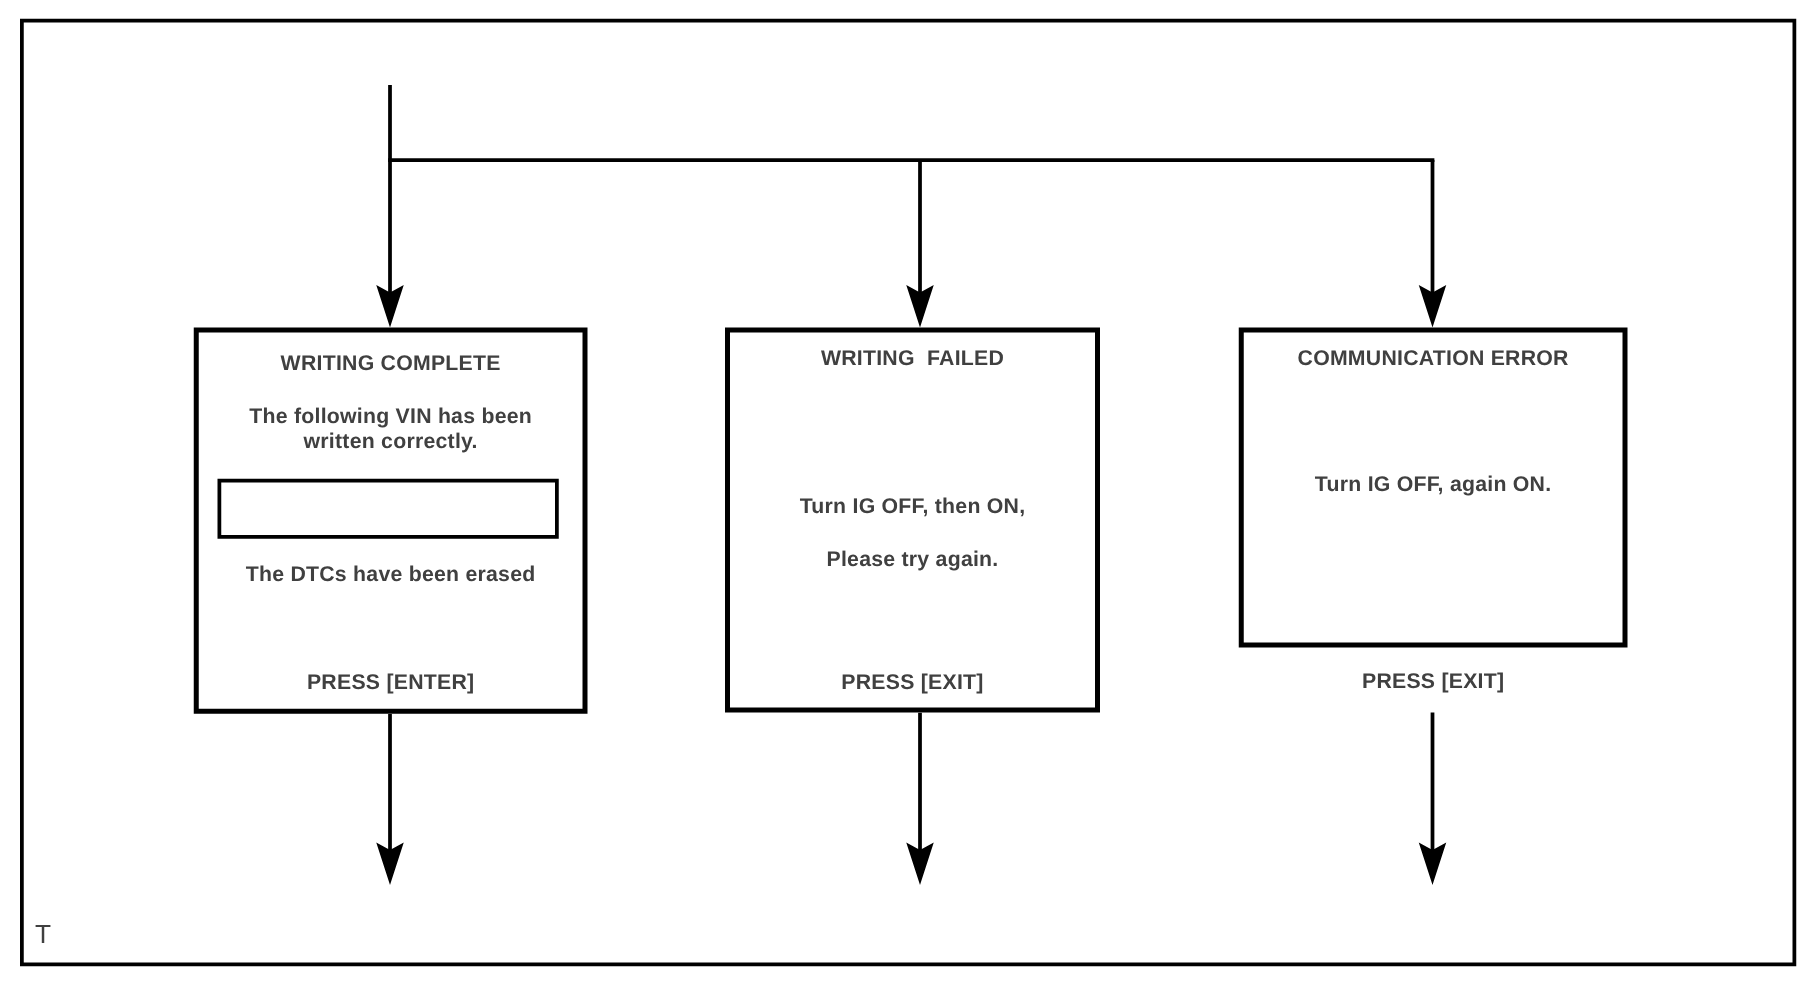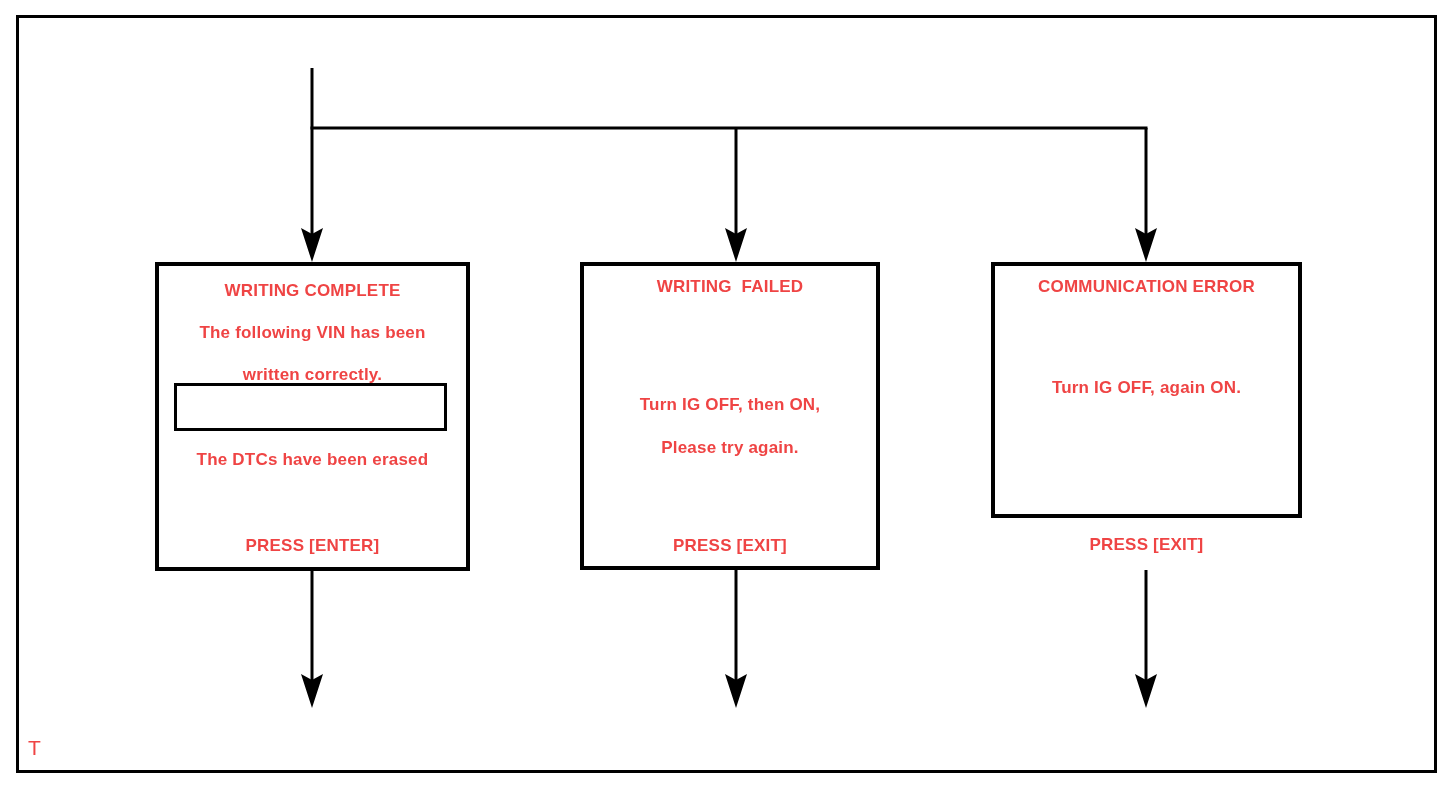--- a/index.html
+++ b/index.html
@@ -6,21 +6,21 @@
     margin: 0;
     padding: 0;
     background: #ffffff;
   }
   #stage {
     position: relative;
     width: 1456px;
     height: 790px;
     background: #ffffff;
     font-family: "Liberation Sans", sans-serif;
-    color: #ef4444;
+    color: #404040;
     overflow: hidden;
   }
   .frame {
     position: absolute;
     left: 16px;
     top: 15px;
     width: 1421px;
     height: 758px;
     border: 3px solid #000000;
     box-sizing: border-box;
@@ -104,21 +104,21 @@
 
       <path d="M312 708 L301 674 L312 680 L323 674 Z" stroke="none"></path>
       <path d="M736 708 L725 674 L736 680 L747 674 Z" stroke="none"></path>
       <path d="M1146 708 L1135 674 L1146 680 L1157 674 Z" stroke="none"></path>
     </g>
   </svg>
 
   <div class="fbox" style="left:155px; top:262px; width:315px; height:309px;">
     <div class="btxt" style="top:12px;">WRITING COMPLETE</div>
     <div class="btxt" style="top:54px;">The following VIN has been</div>
-    <div class="btxt" style="top:96px;">written correctly.</div>
+    <div class="btxt" style="top:74px;">written correctly.</div>
     <div class="vin-rect" style="left:15px; top:117px; width:273px; height:48px;"></div>
     <div class="btxt" style="top:181px;">The DTCs have been erased</div>
     <div class="btxt" style="top:267px;">PRESS [ENTER]</div>
   </div>
 
   <div class="fbox" style="left:580px; top:262px; width:300px; height:308px;">
     <div class="btxt" style="top:8px;">WRITING  FAILED</div>
     <div class="btxt" style="top:126px;">Turn IG OFF, then ON,</div>
     <div class="btxt" style="top:139px;margin-top:30px;">Please try again.</div>
     <div class="btxt" style="top:267px;">PRESS [EXIT]</div>

